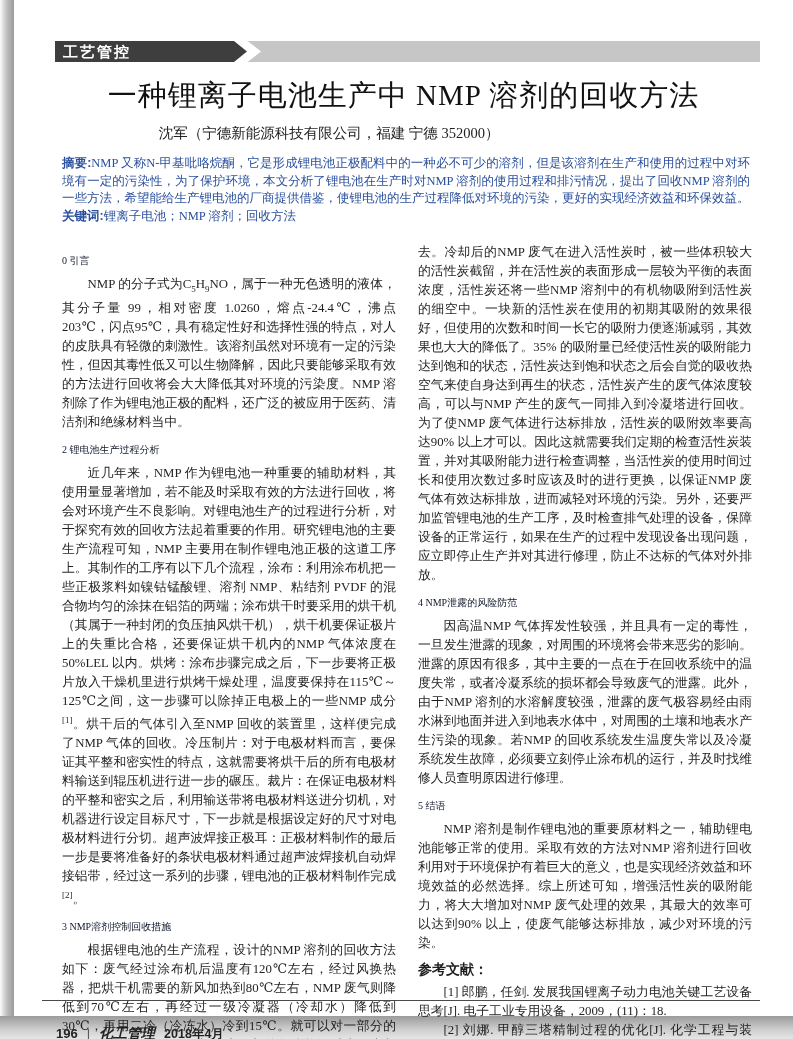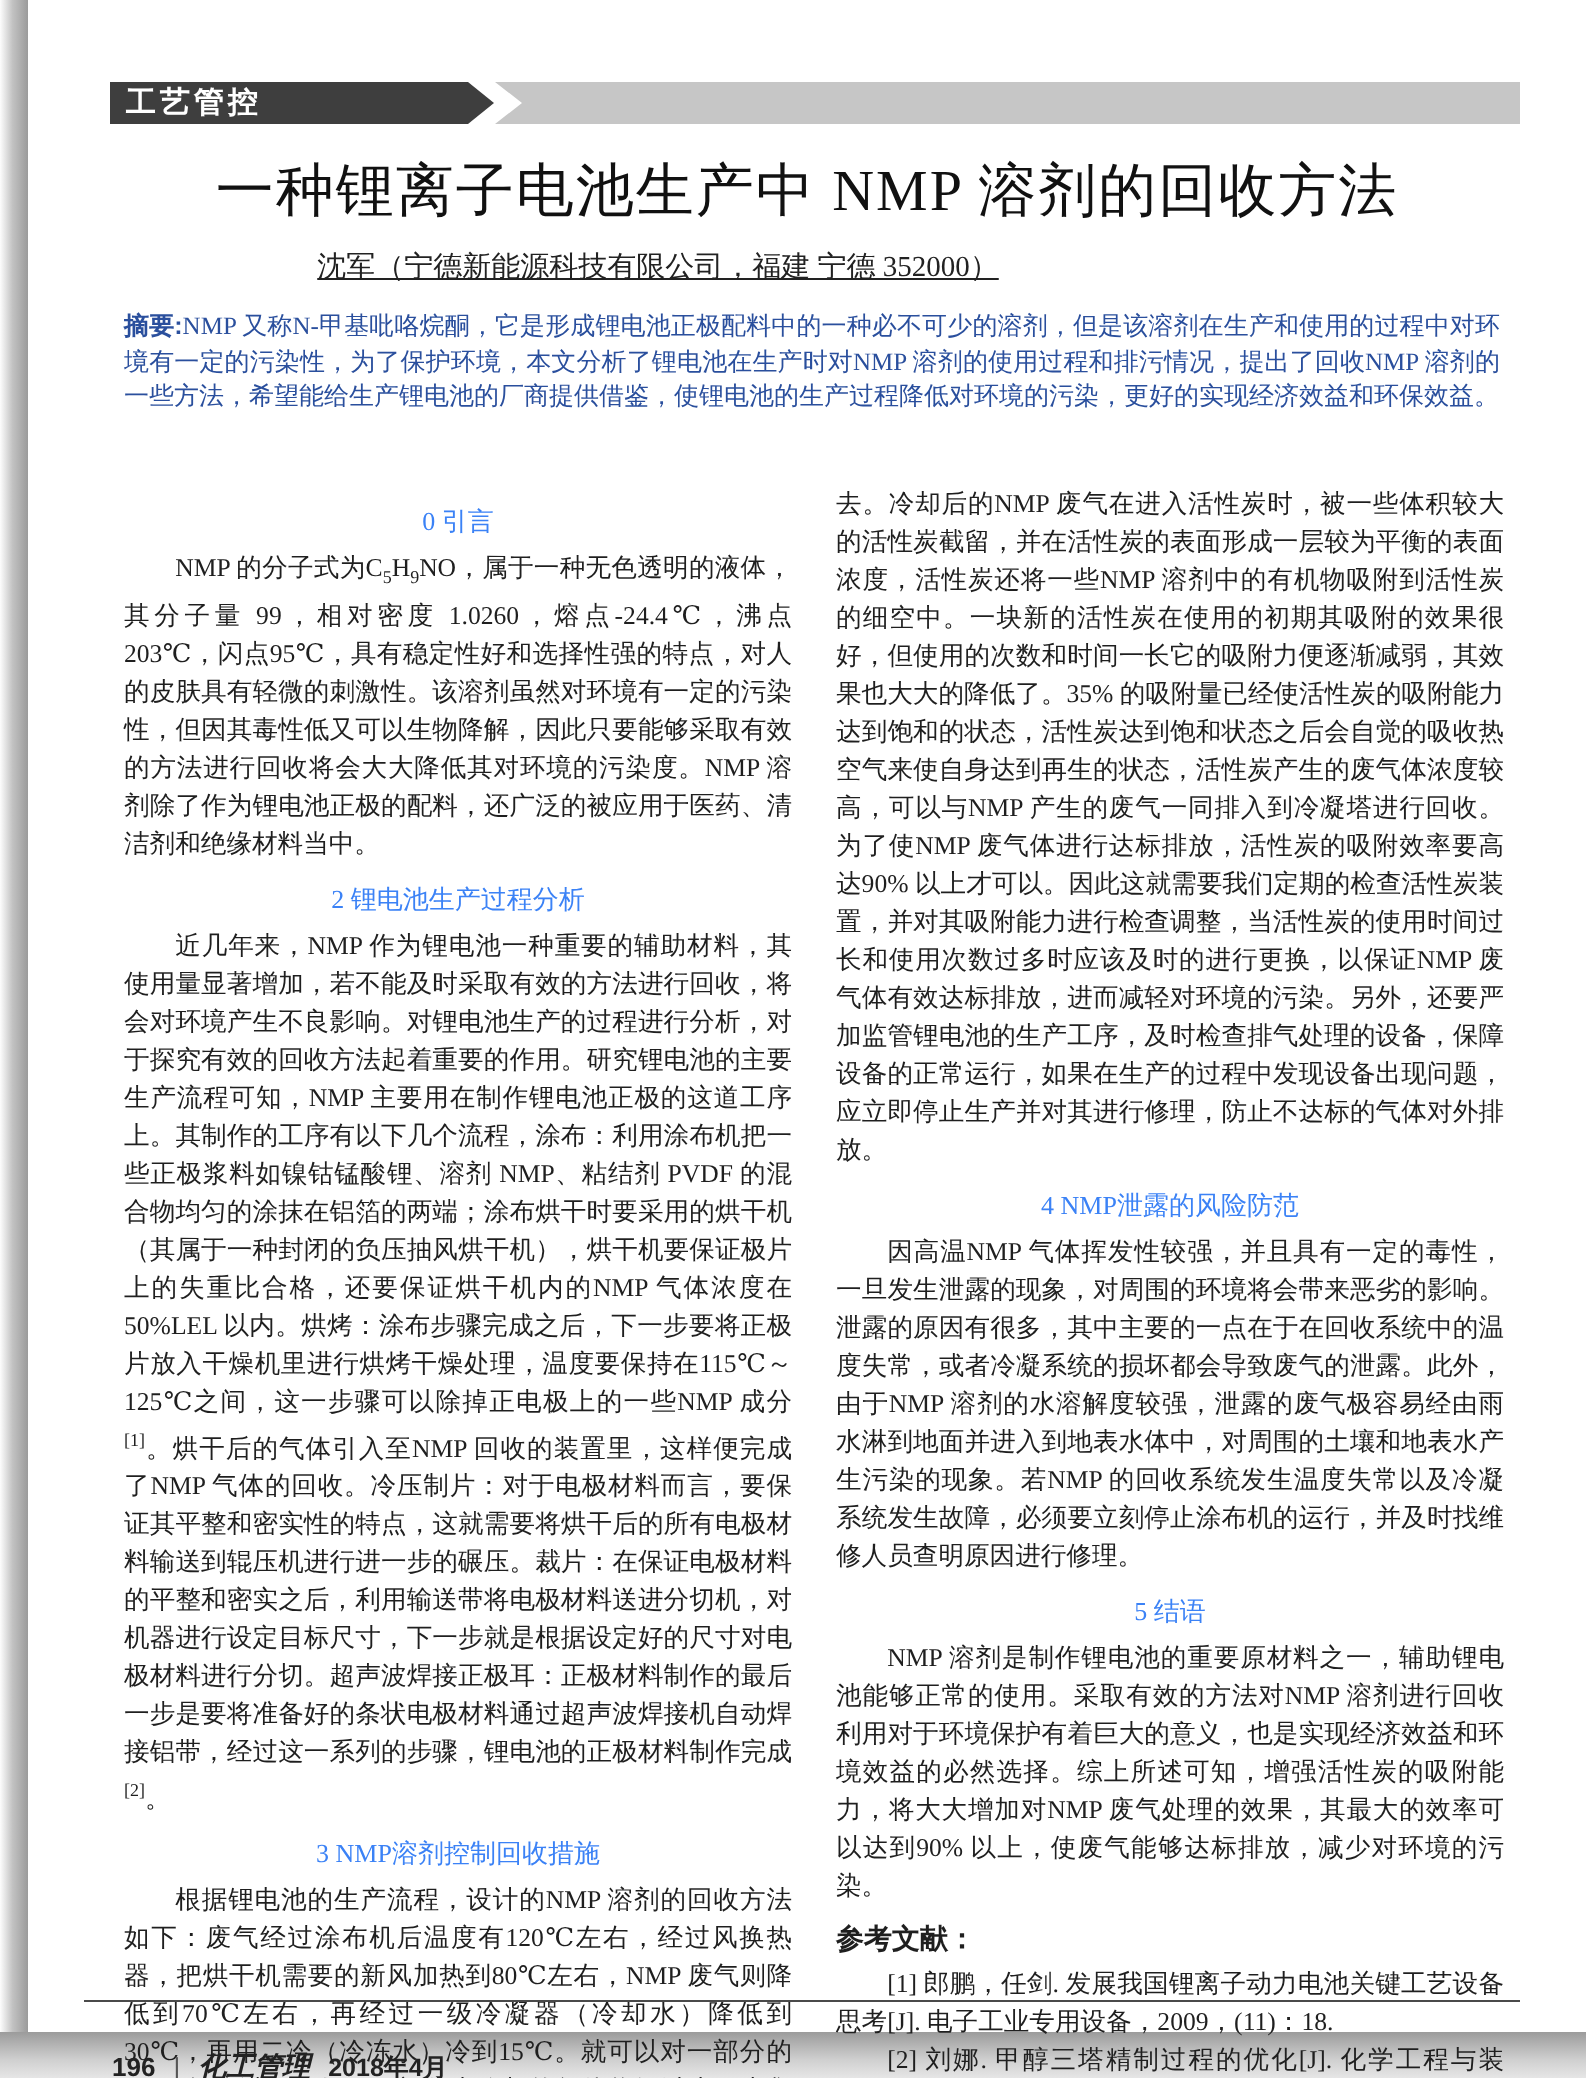--- a/index.html
+++ b/index.html
@@ -17,30 +17,30 @@
   .badge-notch{position:absolute;left:176px;top:0;width:30px;height:21px;background:#ffffff;
                clip-path:polygon(0 0,55% 0,100% 50%,55% 100%,0 100%,45% 50%);}
   .badge-dark{position:absolute;left:0;top:0;width:192px;height:21px;background:#3e3e3e;
               clip-path:polygon(0 0,calc(100% - 13px) 0,100% 50%,calc(100% - 13px) 100%,0 100%);
               color:#fff;font-family:"Liberation Sans","DejaVu Sans",sans-serif;
               font-weight:bold;font-size:15px;line-height:21px;padding-left:8px;box-sizing:border-box;
               letter-spacing:2px;}
 
   .title{position:absolute;left:0;top:76px;width:779px;text-align:center;
          font-size:29px;letter-spacing:1px;color:#111;}
-  .author{position:absolute;left:0;top:124px;width:630px;text-align:center;font-size:14.5px;color:#222;text-decoration:underline;}
+  .author{position:absolute;left:0;top:124px;width:630px;text-align:center;font-size:14.5px;color:#222;}
 
   .abstract{position:absolute;left:48px;top:155px;width:688px;font-size:12.5px;line-height:17.6px;
             text-align:justify;}
   .abstract p{margin:0;}
   .ab-label{font-weight:bold;font-family:"Liberation Sans","DejaVu Sans",sans-serif;font-size:12.5px;}
 
   .columns{position:absolute;left:48px;top:243px;width:690px;display:flex;gap:22px;}
   .col{flex:1 1 0;min-width:0;}
-  .heading{font-size:13px;color:#3b82f6;margin:7px 0 4px 0;line-height:21px;text-align:center;}
+  .heading{font-size:10px;color:#0f172a;margin:7px 0 4px 0;line-height:21px;}
   .para{font-size:12.8px;line-height:19px;text-align:justify;text-indent:2em;margin:0;}
   .para-cont{font-size:12.8px;line-height:19px;text-align:justify;text-indent:0;margin:0;}
   .ref-heading{font-size:14px;font-weight:bold;margin:8px 0 4px 0;}
   sub{font-size:9px;}
   sup{font-size:9px;}
 
   .footer-rule{position:absolute;left:28px;top:1000px;width:718px;border-top:1.5px solid #4a4a4a;}
   .footer{position:absolute;left:42px;top:1006px;width:700px;font-size:13px;color:#222;
           font-family:"Liberation Sans","DejaVu Sans",sans-serif;display:flex;align-items:baseline;gap:9px;}
   .footer .pg{font-weight:bold;margin-top:20px;}
@@ -61,20 +61,21 @@
     <div class="badge-bar" style="background: rgb(198, 198, 198);">
       <div class="badge-notch"></div>
       <div class="badge-dark" style="background: rgb(62, 62, 62);">工艺管控</div>
     </div>
 
     <div class="title">一种锂离子电池生产中 NMP 溶剂的回收方法</div>
     <div class="author">沈军（宁德新能源科技有限公司，福建 宁德 352000）</div>
 
     <div class="abstract" style="color: rgb(42, 79, 157);">
       <p><span class="ab-label">摘要:</span><span>NMP 又称N-甲基吡咯烷酮，它是形成锂电池正极配料中的一种必不可少的溶剂，但是该溶剂在生产和使用的过程中对环境有一定的污染性，为了保护环境，本文分析了锂电池在生产时对NMP 溶剂的使用过程和排污情况，提出了回收NMP 溶剂的一些方法，希望能给生产锂电池的厂商提供借鉴，使锂电池的生产过程降低对环境的污染，更好的实现经济效益和环保效益。</span></p>
+      <p><span class="ab-label">关键词:</span><span>锂离子电池；NMP 溶剂；回收方法</span></p>
     </div>
 
     <div class="columns">
       <div class="col">
           <div class="heading">0 引言</div>
           <div class="para">NMP 的分子式为C<sub>5</sub>H<sub>9</sub>NO，属于一种无色透明的液体，其分子量 99，相对密度 1.0260，熔点-24.4℃，沸点 203℃，闪点95℃，具有稳定性好和选择性强的特点，对人的皮肤具有轻微的刺激性。该溶剂虽然对环境有一定的污染性，但因其毒性低又可以生物降解，因此只要能够采取有效的方法进行回收将会大大降低其对环境的污染度。NMP 溶剂除了作为锂电池正极的配料，还广泛的被应用于医药、清洁剂和绝缘材料当中。</div>
           <div class="heading">2 锂电池生产过程分析</div>
           <div class="para">近几年来，NMP 作为锂电池一种重要的辅助材料，其使用量显著增加，若不能及时采取有效的方法进行回收，将会对环境产生不良影响。对锂电池生产的过程进行分析，对于探究有效的回收方法起着重要的作用。研究锂电池的主要生产流程可知，NMP 主要用在制作锂电池正极的这道工序上。其制作的工序有以下几个流程，涂布：利用涂布机把一些正极浆料如镍钴锰酸锂、溶剂 NMP、粘结剂 PVDF 的混合物均匀的涂抹在铝箔的两端；涂布烘干时要采用的烘干机（其属于一种封闭的负压抽风烘干机），烘干机要保证极片上的失重比合格，还要保证烘干机内的NMP 气体浓度在50%LEL 以内。烘烤：涂布步骤完成之后，下一步要将正极片放入干燥机里进行烘烤干燥处理，温度要保持在115℃～125℃之间，这一步骤可以除掉正电极上的一些NMP 成分<sup>[1]</sup>。烘干后的气体引入至NMP 回收的装置里，这样便完成了NMP 气体的回收。冷压制片：对于电极材料而言，要保证其平整和密实性的特点，这就需要将烘干后的所有电极材料输送到辊压机进行进一步的碾压。裁片：在保证电极材料的平整和密实之后，利用输送带将电极材料送进分切机，对机器进行设定目标尺寸，下一步就是根据设定好的尺寸对电极材料进行分切。超声波焊接正极耳：正极材料制作的最后一步是要将准备好的条状电极材料通过超声波焊接机自动焊接铝带，经过这一系列的步骤，锂电池的正极材料制作完成<sup>[2]</sup>。</div>
           <div class="heading">3 NMP溶剂控制回收措施</div>
           <div class="para">根据锂电池的生产流程，设计的NMP 溶剂的回收方法如下：废气经过涂布机后温度有120℃左右，经过风换热器，把烘干机需要的新风加热到80℃左右，NMP 废气则降低到70℃左右，再经过一级冷凝器（冷却水）降低到30℃，再用二冷（冷冻水）冷到15℃。就可以对一部分的NMP 气体进行回收了。部分未冷却的气体将经过少量未凝气体最后经活性炭进行吸附塔处理，然后再经由冷凝器进行处理，通过涂布机向高空外排出</div>

